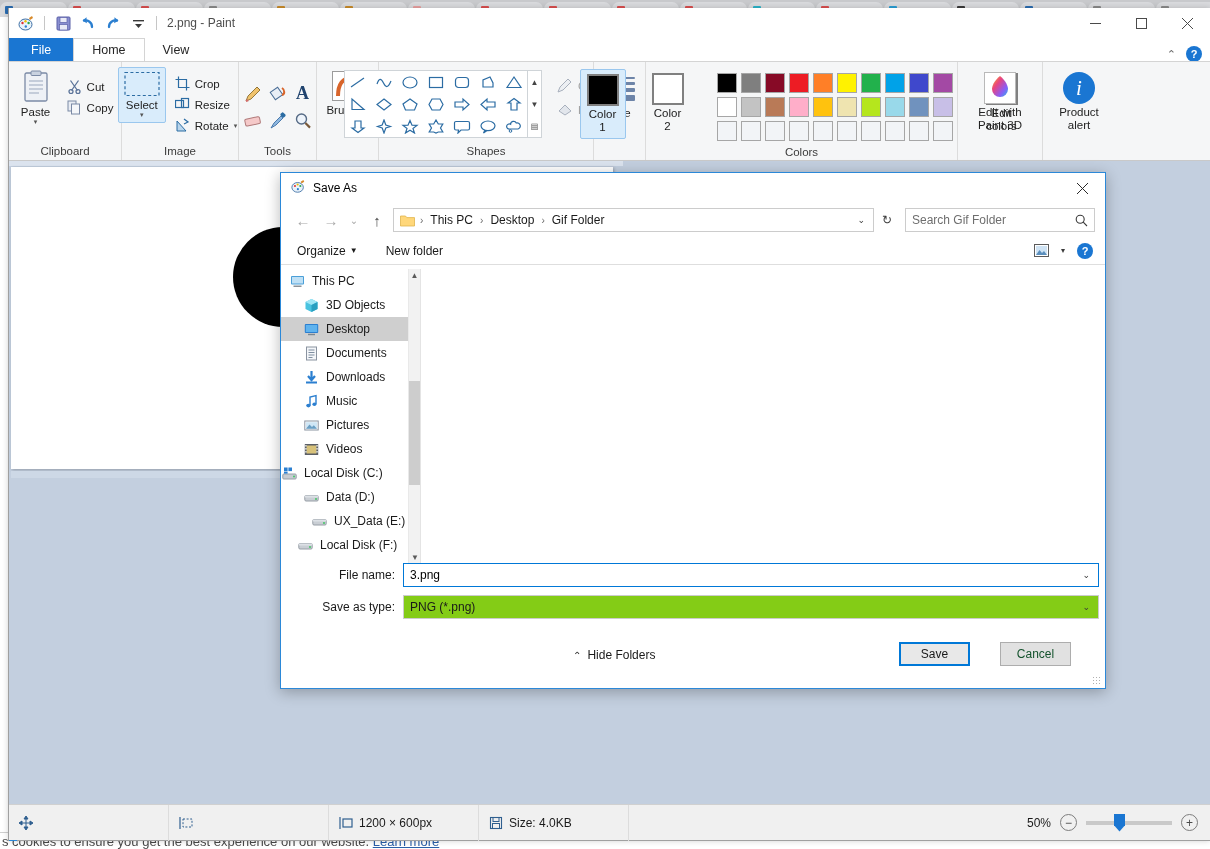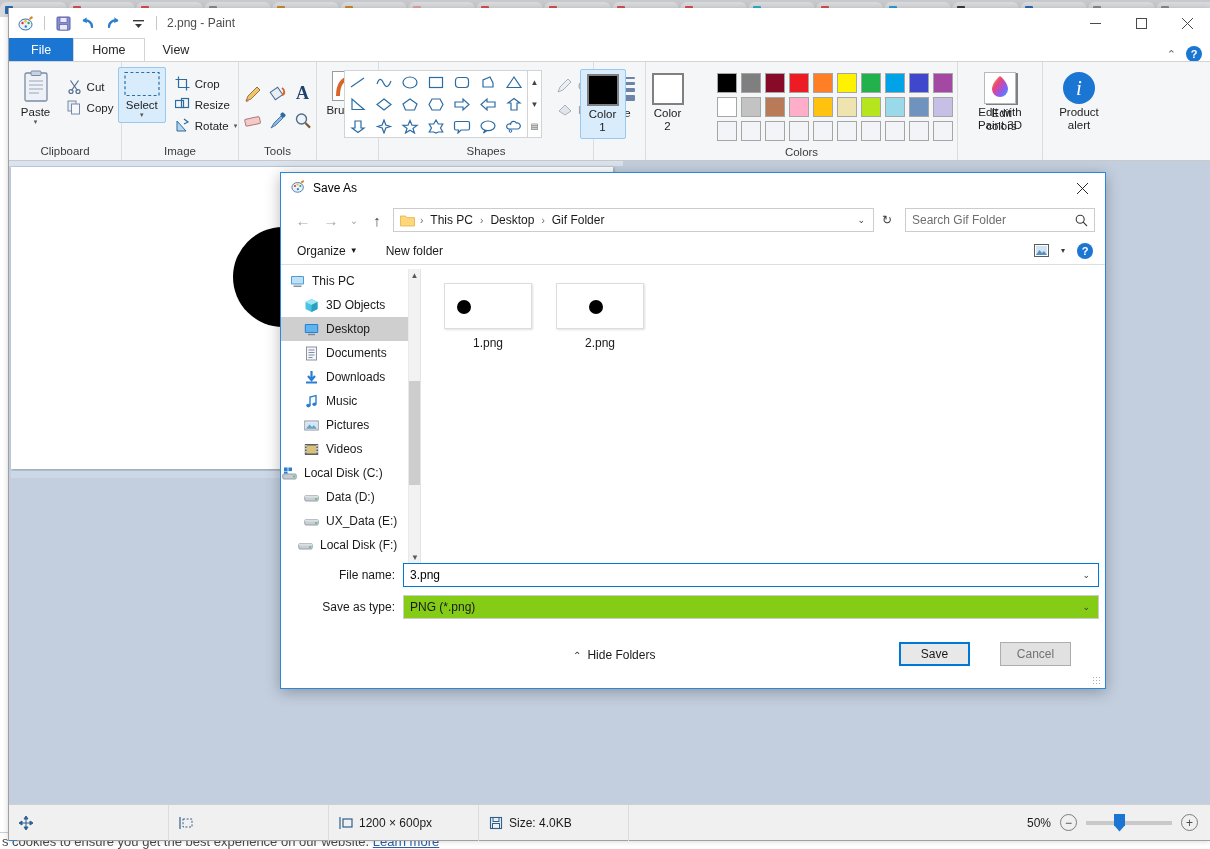--- a/index.html
+++ b/index.html
@@ -209,21 +209,21 @@
   #filename-field { border: 1px solid #0078d7; background: #fff; color: #000; }
   #filetype-field { border: 1px solid #cccccc; background: #84cc16; color: #1a1a1a; }
   .fieldcaret { margin-left: auto; font-size: 9px; color: #3a3a3a; cursor: pointer; padding: 0 4px;}
 
   #dlg-footer { position: absolute; left: 0; right: 0; bottom: 0; height: 56px; }
   #hidefolders { position: absolute; left: 292px; top: 16px; display: flex; align-items: center; gap: 6px;
                  font-size: 12px; color: #1a1a1a; cursor: pointer;}
   .dlgbtn { position: absolute; top: 10px; width: 71px; height: 24px;
             display: flex; align-items: center; justify-content: center; font-size: 12px; cursor: pointer;}
   #save-button { left: 618px; background: #e8e8e8; border: 2px solid #0078d7; color: #1a1a1a;}
-  #cancel-button { left: 719px; background: #e1e1e1; border: 1px solid #adadad; color: #737373;}
+  #cancel-button { left: 719px; background: #e1e1e1; border: 1px solid #adadad; color: #14532d;}
   #resize-grip { position: absolute; right: 3px; bottom: 2px; width: 10px; height: 10px;
                  background-image: radial-gradient(#b0b0b0 1px, transparent 1px);
                  background-size: 3px 3px; }
   .sh-svg { display:block; }
 </style>
 </head>
 <body>
 
 <div id="browser-bg">
   <div id="browser-tabstrip">
@@ -991,21 +991,21 @@
           <div class="navitem" style="padding-left: 22px;">
             <span class="ic">
               <svg width="15" height="15" viewBox="0 0 15 15">
                 <rect x="0.8" y="5.5" width="13.4" height="5.5" rx="1.2" fill="#c9ced4" stroke="#969ea6"></rect>
                 <rect x="0.8" y="5.5" width="13.4" height="2" fill="#dde1e6"></rect>
                 <circle cx="12" cy="9" r="0.9" fill="#34c759"></circle>
               </svg>
             </span>
             <span>Data (D:)</span>
           </div>
-          <div class="navitem" style="padding-left: 22px;">
+          <div class="navitem" style="padding-left: 30px;">
             <span class="ic">
               <svg width="15" height="15" viewBox="0 0 15 15">
                 <rect x="0.8" y="5.5" width="13.4" height="5.5" rx="1.2" fill="#c9ced4" stroke="#969ea6"></rect>
                 <rect x="0.8" y="5.5" width="13.4" height="2" fill="#dde1e6"></rect>
                 <circle cx="12" cy="9" r="0.9" fill="#34c759"></circle>
               </svg>
             </span>
             <span>UX_Data (E:)</span>
           </div>
           <div class="navitem" style="padding-left: 16px;">
@@ -1029,34 +1029,20 @@
             <span>Local Disk (G:)</span>
           </div>
         </div>
       <div id="navscroll">
         <div class="arr">▲</div>
         <div id="navthumb"></div>
         <div class="arr" style="position:absolute;bottom:0;width:12px;">▼</div>
       </div>
     </div>
 
-    <div id="filelist">
-        <div class="fileitem">
-          <div class="thumb">
-            <div class="dot" style="left: 12px;"></div>
-          </div>
-          <div class="fname">1.png</div>
-        </div>
-        <div class="fileitem">
-          <div class="thumb">
-            <div class="dot" style="left: 32px;"></div>
-          </div>
-          <div class="fname">2.png</div>
-        </div>
-      </div>
   </div>
 
   <div id="dlg-form">
     <div class="formrow">
       <div class="formlbl">File name:</div>
       <div class="formfield" id="filename-field">
         <span>3.png</span>
         <span class="fieldcaret">⌄</span>
       </div>
     </div>

